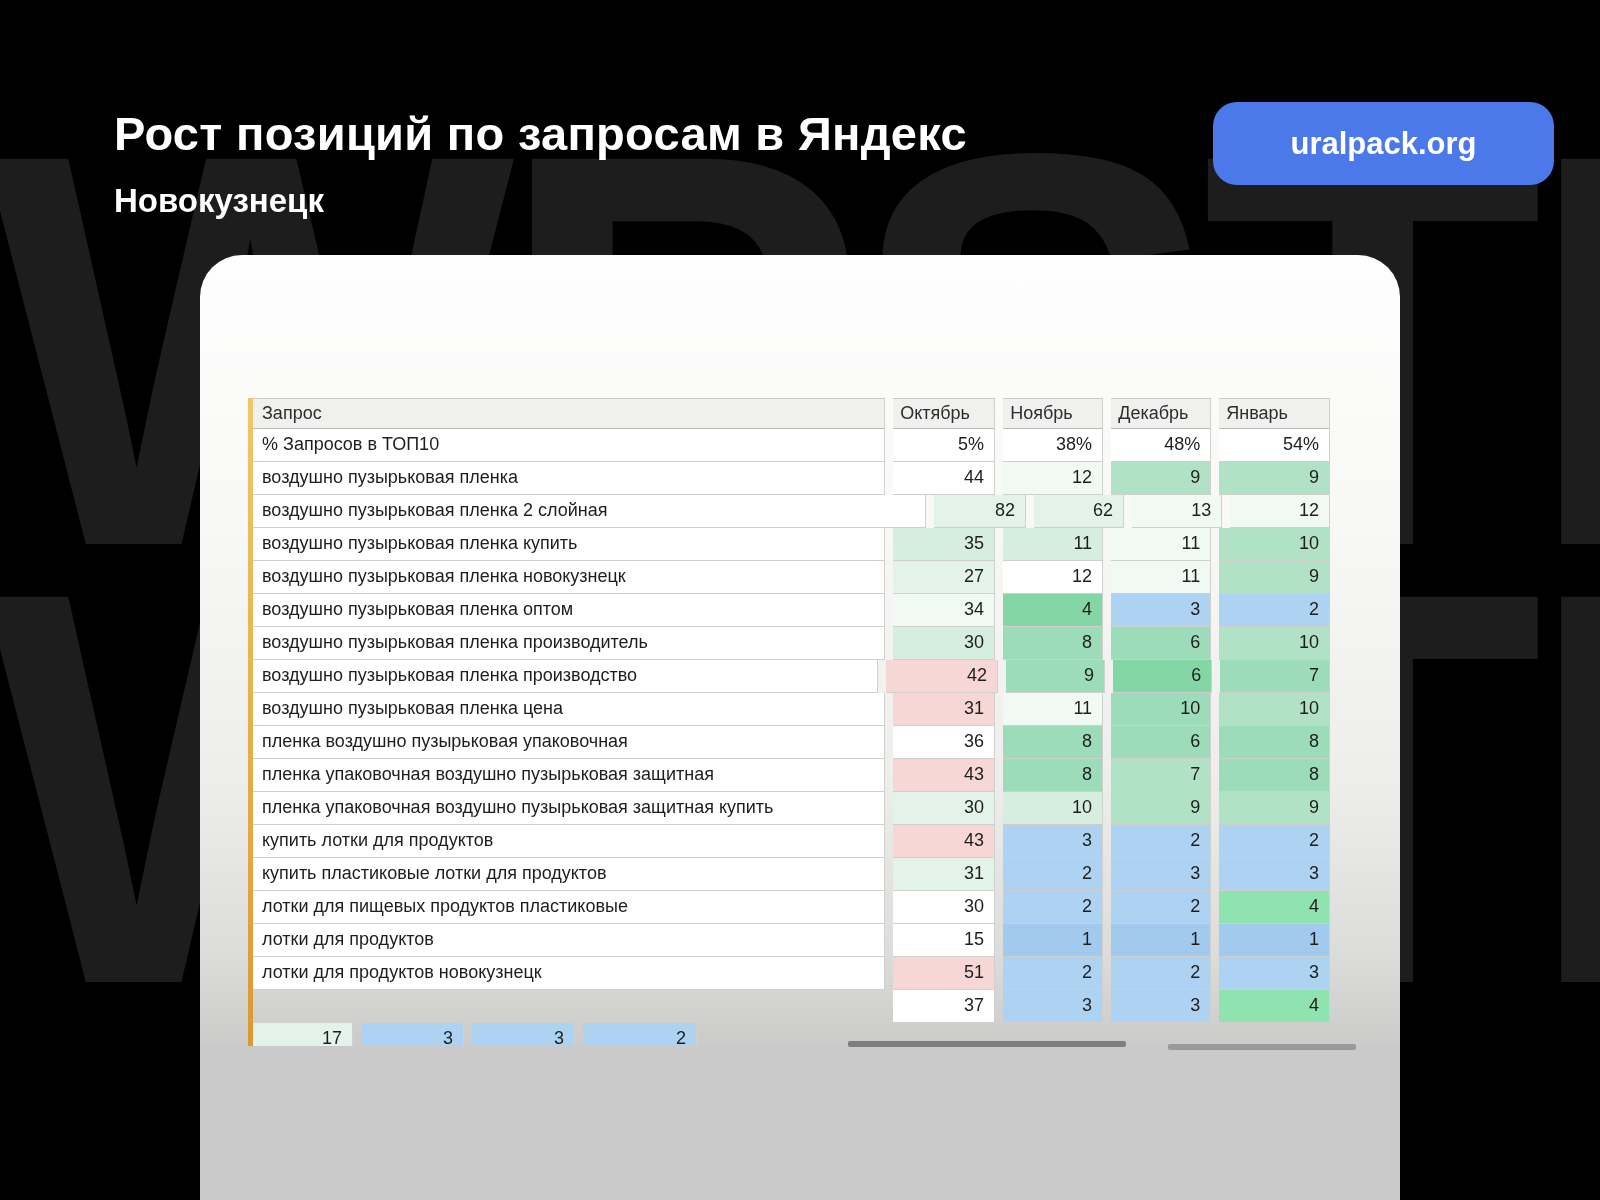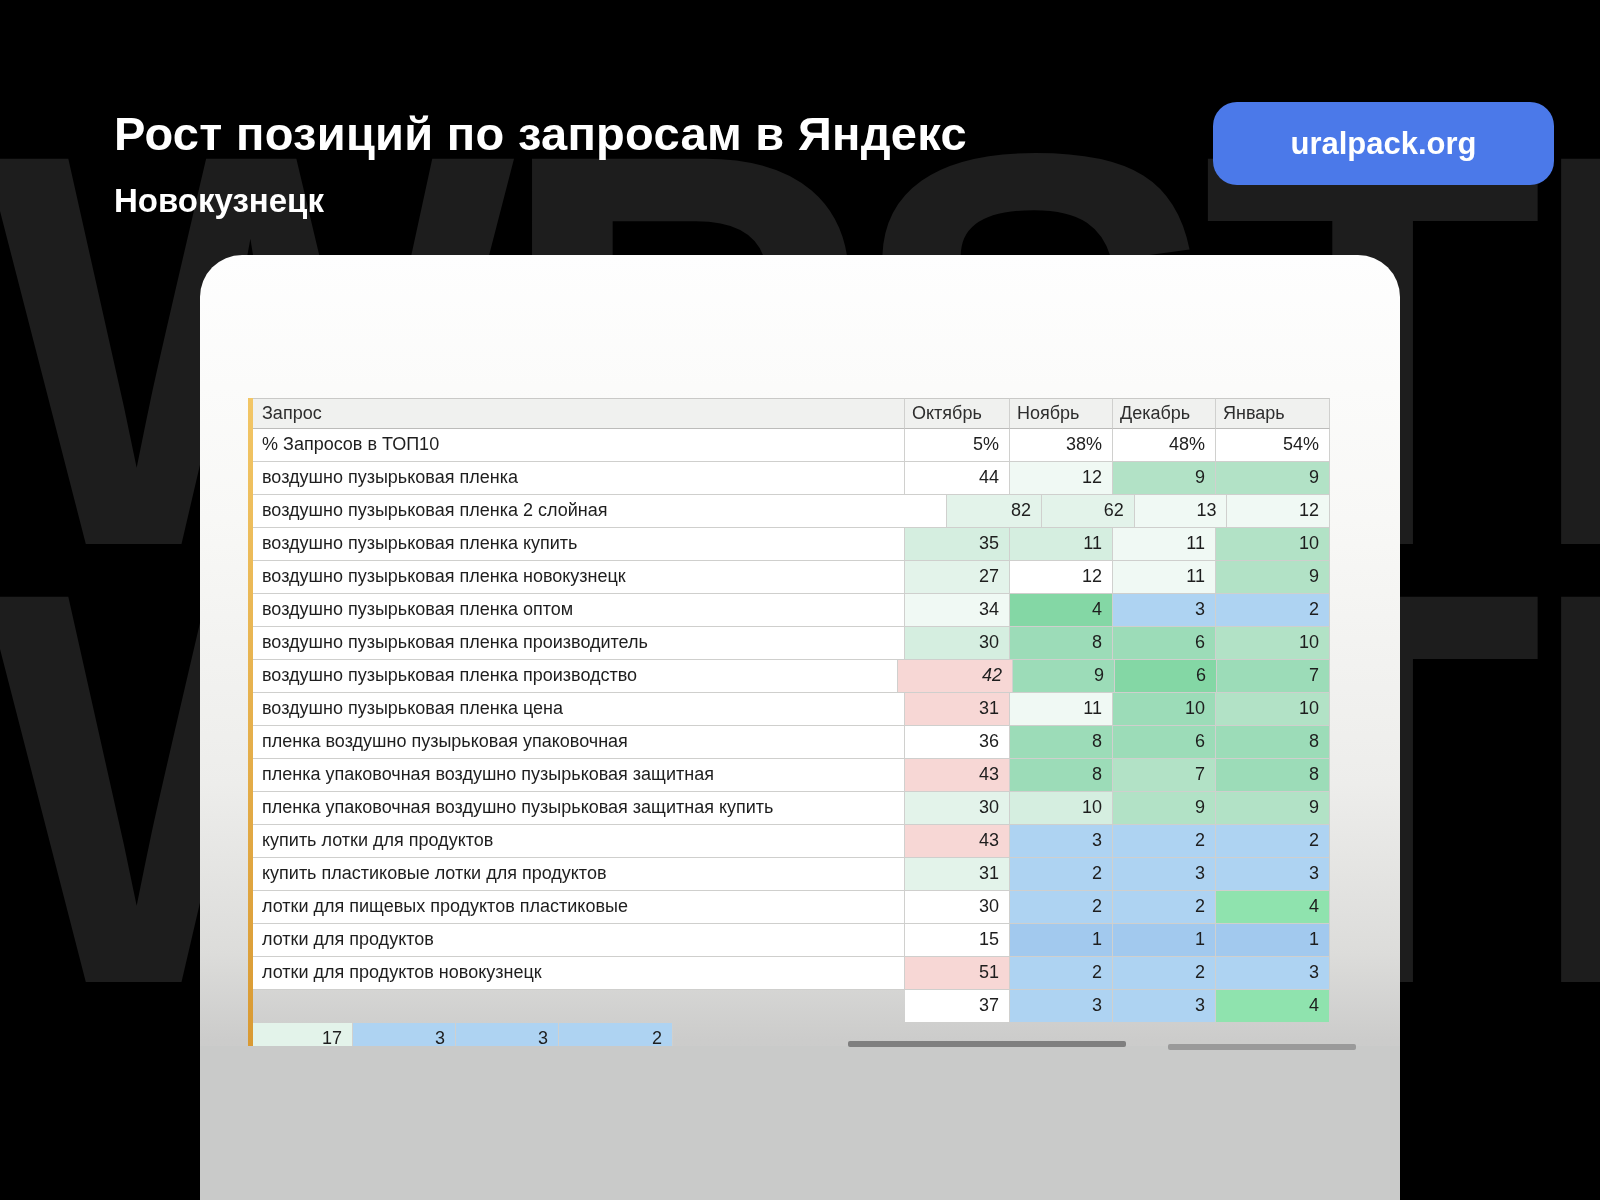--- a/index.html
+++ b/index.html
@@ -48,21 +48,21 @@
   #bar2 { left:968px; top:789px; width:188px; background:#9a9a9a; }
 
   .tablewrap {
     position:absolute; left:48px; top:143px; width:1082px; height:648px;
     overflow:hidden;
   }
   .ystrip {
     position:absolute; left:0; top:0; width:5px; height:648px; z-index:6;
     background:linear-gradient(180deg,#f2c666,#d99a33);
   }
-  .trow { display:flex; width:1082px; height:33px; box-sizing:border-box; }
+  .trow { display:flex; width:1082px; height:33px; box-sizing:border-box;gap:8px; }
   .trow.hdr { height:31px; }
   .cell {
     box-sizing:border-box;
     border-right:1px solid #d0d0ce;
     border-bottom:1px solid #cfcfcd;
     font-size:18px; color:#1e1e1e; line-height:31px;
     white-space:nowrap; overflow:hidden;
     background:#fff;
   }
   .hdr .cell {
@@ -144,21 +144,21 @@
       </div>
       <div class="trow">
         <div class="cell q" style="width: 657px; background: rgb(255, 255, 255);">воздушно пузырьковая пленка производитель</div>
         <div class="cell v" style="width: 105px; background: rgb(213, 238, 224);">30</div>
         <div class="cell v" style="width: 103px; background: rgb(156, 220, 184);">8</div>
         <div class="cell v" style="width: 103px; background: rgb(156, 220, 184);">6</div>
         <div class="cell v" style="width: 114px; background: rgb(178, 226, 198);">10</div>
       </div>
       <div class="trow">
         <div class="cell q" style="width: 657px; background: rgb(255, 255, 255);">воздушно пузырьковая пленка производство</div>
-        <div class="cell v" style="width: 116px; background: rgb(247, 215, 213); font-style: italic;">42</div>
+        <div class="cell v" style="width: 116px; background: rgb(247, 215, 213);">42</div>
         <div class="cell v" style="width: 103px; background: rgb(156, 220, 184);">9</div>
         <div class="cell v" style="width: 103px; background: rgb(132, 215, 165);">6</div>
         <div class="cell v" style="width: 114px; background: rgb(156, 220, 184);">7</div>
       </div>
       <div class="trow">
         <div class="cell q" style="width: 657px; background: rgb(255, 255, 255);">воздушно пузырьковая пленка цена</div>
         <div class="cell v" style="width: 105px; background: rgb(247, 215, 213);">31</div>
         <div class="cell v" style="width: 103px; background: rgb(240, 249, 244);">11</div>
         <div class="cell v" style="width: 103px; background: rgb(156, 220, 184);">10</div>
         <div class="cell v" style="width: 114px; background: rgb(178, 226, 198);">10</div>

